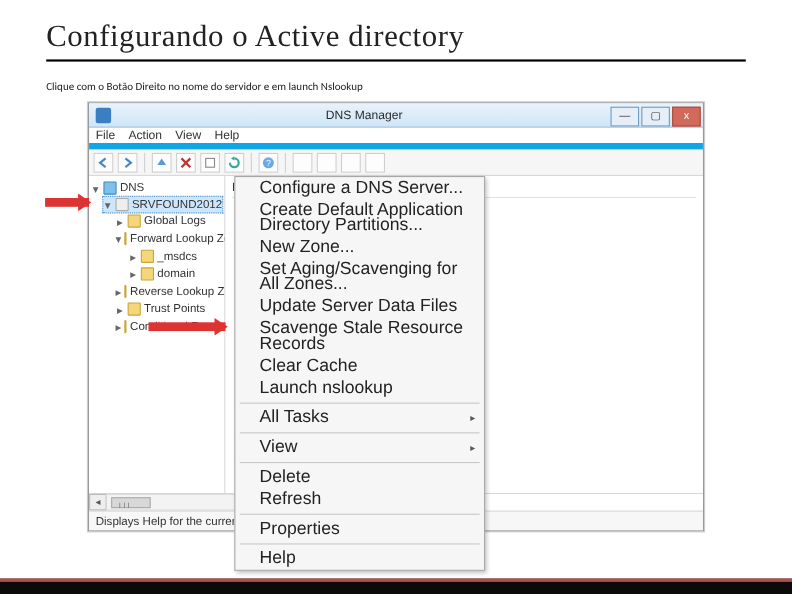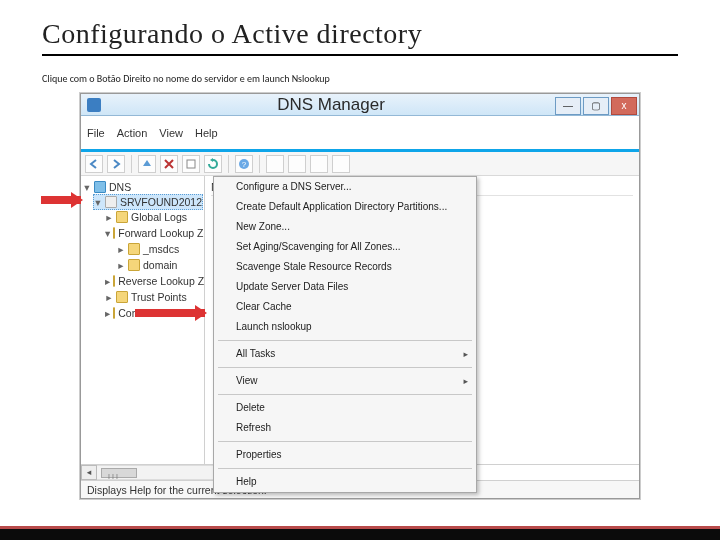--- a/index.html
+++ b/index.html
@@ -49,39 +49,39 @@
   }
   .titlebar .app-icon {
     width: 14px; height: 14px;
     margin: 0 6px;
     background: #3b7ec2;
     border-radius: 2px;
   }
   .titlebar .title-text {
     flex: 1;
     text-align: center;
-    font-size: 17px;
+    font-size: 11px;
     color: #2a2a2a;
   }
   .winbtns { display: flex; }
   .winbtn {
     width: 26px; height: 18px;
     margin: 2px 2px 0 0;
     border: 1px solid #6d9bc4;
     background: #e6eef7;
     font-size: 10px;
     line-height: 15px;
     text-align: center;
     color: #333;
   }
   .winbtn.close { background: #d26a5c; border-color: #b04a3e; color: #fff; }
   
   .menubar {
-    height: 36px;
-    border-bottom: 3px solid #0ea5e9;
+    height: 20px;
+    border-bottom: 6px solid #0ea5e9;
     display: flex;
     align-items: center;
     padding: 0 6px;
     gap: 12px;
     font-size: 11px;
   }
   .menubar span { cursor: default; }
   
   .toolbar {
     height: 24px;
@@ -143,25 +143,25 @@
   .list-header {
     font-size: 11px;
     border-bottom: 1px solid #e2e2e2;
     padding: 2px 0;
   }
   
   .ctx {
     position: absolute;
     top: 0px;
     left: 132px;
-    width: 264px;
+    width: 228px;
     background: #f6f6f6;
     border: 1px solid #a8a8a8;
     box-shadow: 2px 2px 4px rgba(0,0,0,0.25);
-    font-size: 10px;
+    font-size: 16px;
     z-index: 5;
   }
   .ctx .item {
     padding: 3px 14px 3px 22px;
     line-height: 14px;
     position: relative;
     color: #222;
   }
   .ctx .item.arrow::after {
     content: "▸";
@@ -360,22 +360,22 @@
       </div>
       <div class="list">
         <div class="list-header">Name</div>
       </div>
 
       <div class="ctx" id="ctx">
           <div class="item">Configure a DNS Server...</div>
           <div class="item">Create Default Application Directory Partitions...</div>
           <div class="item">New Zone...</div>
           <div class="item">Set Aging/Scavenging for All Zones...</div>
+          <div class="item">Update Server Data Files</div>
           <div class="item">Scavenge Stale Resource Records</div>
-          <div class="item">Update Server Data Files</div>
           <div class="item">Clear Cache</div>
           <div class="item">Launch nslookup</div>
           <div class="sep"></div>
           <div class="item arrow">All Tasks</div>
           <div class="sep"></div>
           <div class="item arrow">View</div>
           <div class="sep"></div>
           <div class="item">Delete</div>
           <div class="item">Refresh</div>
           <div class="sep"></div>

